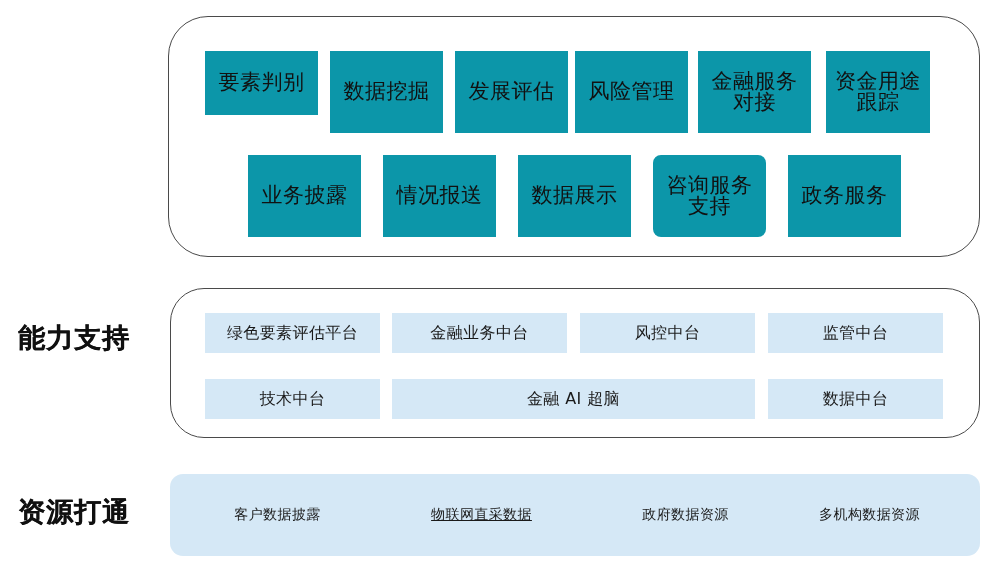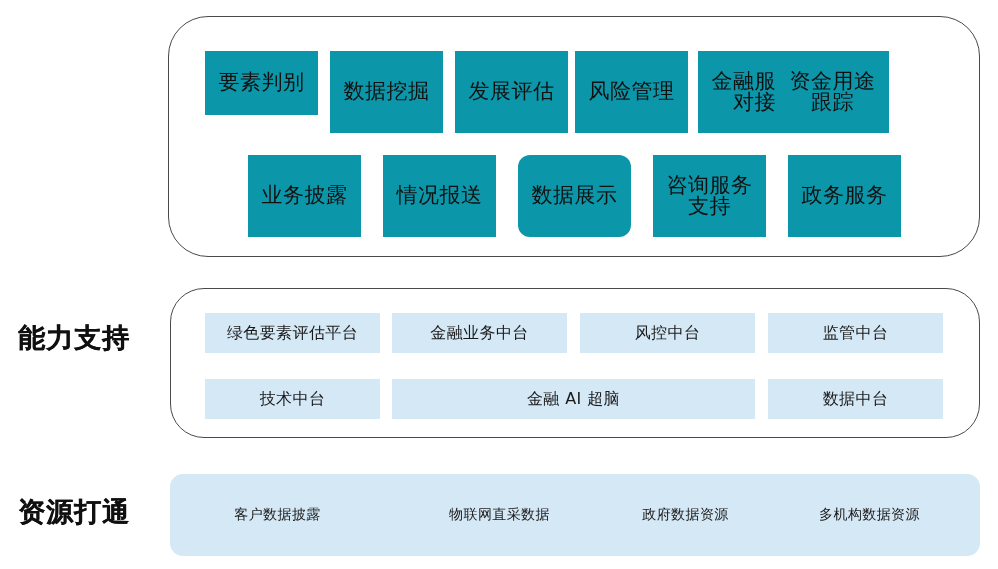--- a/index.html
+++ b/index.html
@@ -111,28 +111,28 @@
 
   <div class="panel-outline" id="panel-app"></div>
 
   <div id="app-row1-host">
       <div class="tile-teal" style="left: 205px; top: 51px; width: 113px; height: 64px;">要素判别</div>
       <div class="tile-teal" style="left: 330px; top: 51px; width: 113px; height: 82px;">数据挖掘</div>
       <div class="tile-teal" style="left: 455px; top: 51px; width: 113px; height: 82px;">发展评估</div>
       <div class="tile-teal" style="left: 575px; top: 51px; width: 113px; height: 82px;">风险管理</div>
       <div class="tile-teal" style="left: 698px; top: 51px; width: 113px; height: 82px;">金融服务
 对接</div>
-      <div class="tile-teal" style="left: 776px; top: 51px; width: 113px; height: 82px;">资金用途
+      <div class="tile-teal" style="left: 826px; top: 51px; width: 104px; height: 82px;">资金用途
 跟踪</div>
     </div>
   <div id="app-row2-host">
       <div class="tile-teal" style="left: 248px; top: 155px; width: 113px; height: 82px;">业务披露</div>
       <div class="tile-teal" style="left: 383px; top: 155px; width: 113px; height: 82px;">情况报送</div>
-      <div class="tile-teal" style="left: 518px; top: 155px; width: 113px; height: 82px; border-radius: 12px;">数据展示</div>
-      <div class="tile-teal" style="left: 653px; top: 155px; width: 113px; height: 82px;">咨询服务
+      <div class="tile-teal" style="left: 518px; top: 155px; width: 113px; height: 82px;">数据展示</div>
+      <div class="tile-teal" style="left: 653px; top: 155px; width: 113px; height: 82px; border-radius: 8px;">咨询服务
 支持</div>
       <div class="tile-teal" style="left: 788px; top: 155px; width: 113px; height: 82px;">政务服务</div>
     </div>
 
   <div class="row-label" id="label-cap">能力支持</div>
 
   <div class="panel-outline" id="panel-cap"></div>
 
   <div id="cap-row1-host">
       <div class="tile-blue" style="left: 205px; top: 313px; width: 175px; height: 40px;">绿色要素评估平台</div>
@@ -144,18 +144,18 @@
       <div class="tile-blue" style="left: 205px; top: 379px; width: 175px; height: 40px;">技术中台</div>
       <div class="tile-blue" style="left: 392px; top: 379px; width: 363px; height: 40px;">金融 AI 超脑</div>
       <div class="tile-blue" style="left: 768px; top: 379px; width: 175px; height: 40px;">数据中台</div>
     </div>
 
   <div class="row-label" id="label-res">资源打通</div>
 
   <div id="panel-res"></div>
   <div id="res-host">
       <div class="res-item" style="left: 170px; top: 474px; width: 215px;">客户数据披露</div>
-      <div class="res-item" style="left: 392px; top: 474px; width: 215px;">物联网直采数据</div>
+      <div class="res-item" style="left: 374px; top: 474px; width: 215px; text-decoration: underline;">物联网直采数据</div>
       <div class="res-item" style="left: 578px; top: 474px; width: 215px;">政府数据资源</div>
       <div class="res-item" style="left: 762px; top: 474px; width: 215px;">多机构数据资源</div>
     </div>
 
 </div>
 
 </body></html>

